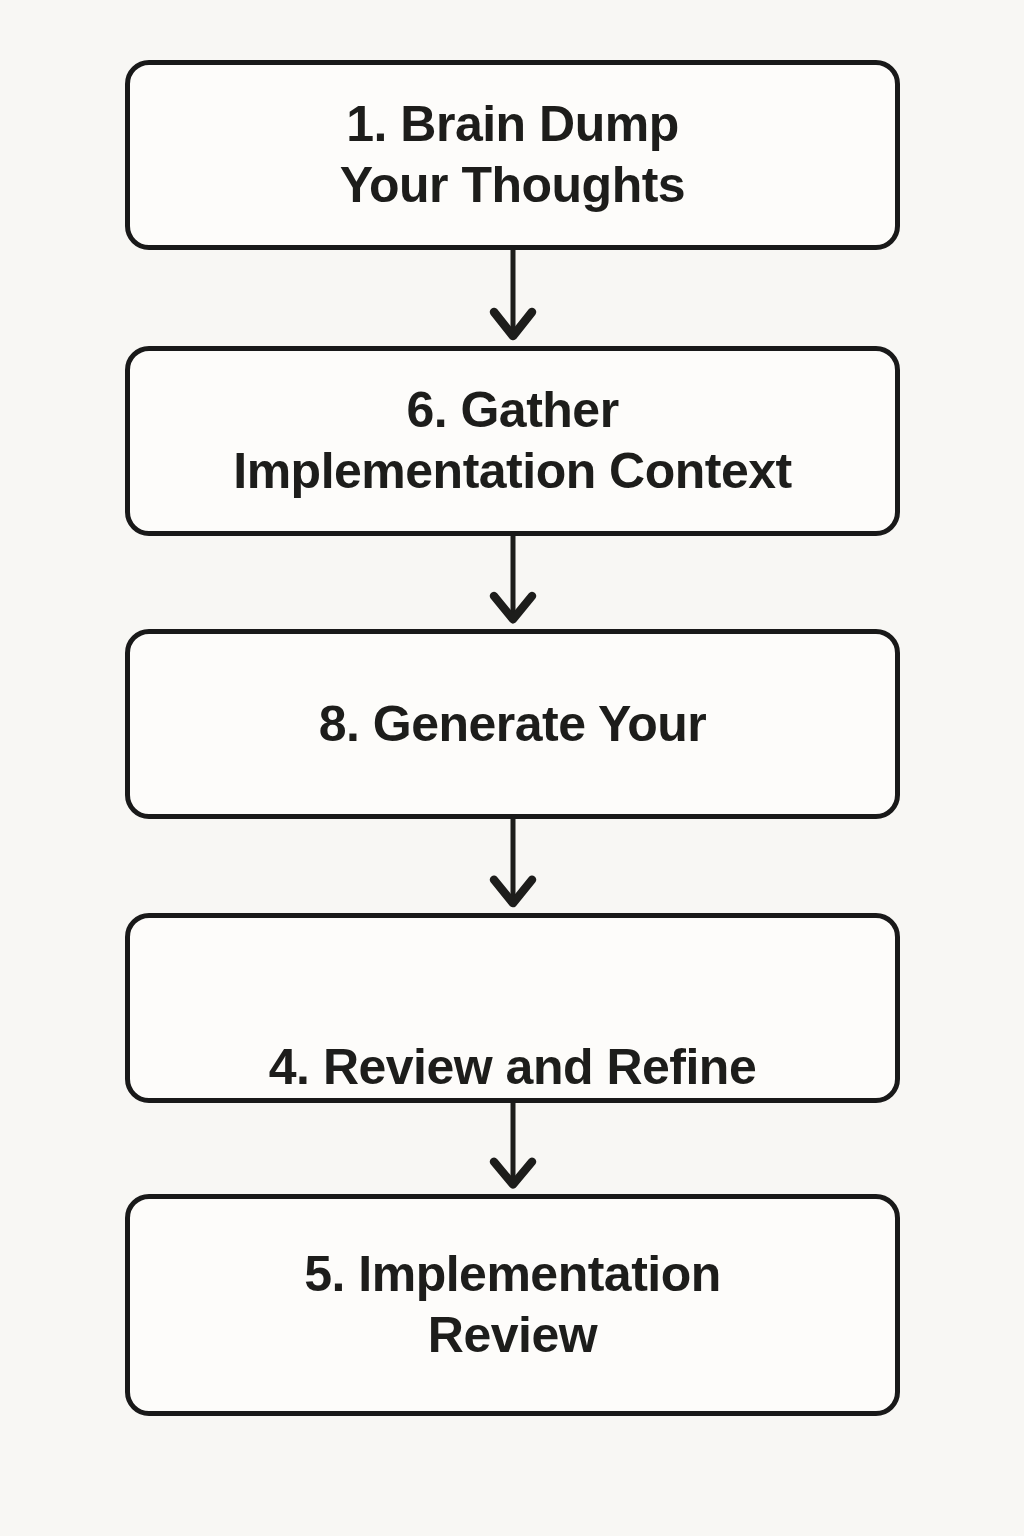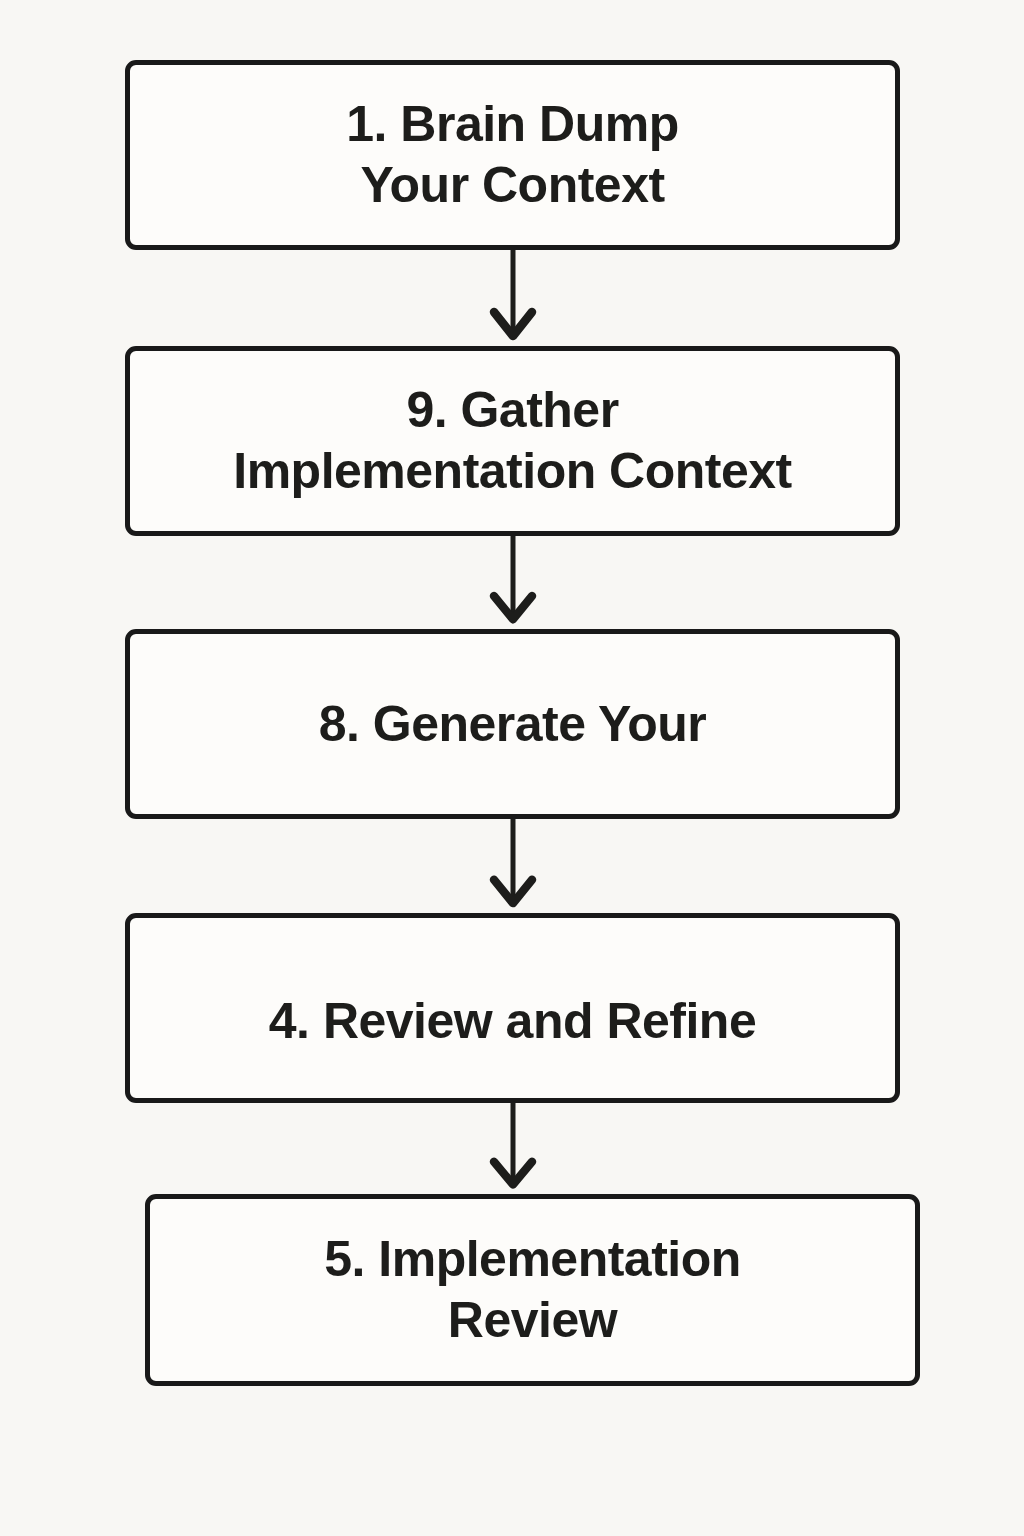--- a/index.html
+++ b/index.html
@@ -16,40 +16,40 @@
     font-family: "Liberation Sans", sans-serif;
   }
   .node {
     position: absolute;
     left: 125px;
     width: 775px;
     height: 190px;
     box-sizing: border-box;
     background: #fdfcfa;
     border: 5px solid #191919;
-    border-radius: 11px;
+    border-radius: 24px;
     display: flex;
     flex-direction: column;
     justify-content: center;
     align-items: center;
     text-align: center;
   }
   .node .line {
     font-weight: bold;
     font-size: 50px;
     line-height: 61px;
     letter-spacing: -0.5px;
     color: #1d1d1b;
     white-space: nowrap;
   }
   #node-1 { top: 60px; }
   #node-2 { top: 346px; }
   #node-3 { top: 629px; }
-  #node-4 { top: 913px; justify-content: center; padding-top: 26px; }
-  #node-5 { top: 1194px; height: 192px; margin-left: 20px; }
+  #node-4 { top: 913px; justify-content: flex-end; padding-top: 26px; }
+  #node-5 { top: 1194px; height: 222px; }
 
   .arrow {
     position: absolute;
     left: 483px;
     width: 60px;
     display: block;
   }
   #arrow-1 { top: 250px; height: 96px; }
   #arrow-2 { top: 536px; height: 93px; }
   #arrow-3 { top: 819px; height: 94px; }
@@ -66,30 +66,30 @@
     stroke-linejoin: round;
   }
 </style>
 </head>
 <body>
 
 <div class="canvas">
 
   <div class="node" id="node-1">
     <div class="line">1. Brain Dump</div>
-    <div class="line">Your Context</div>
+    <div class="line">Your Thoughts</div>
   </div>
 
   <svg class="arrow" id="arrow-1" viewBox="0 0 60 96" preserveAspectRatio="none">
     <line x1="30" y1="0" x2="30" y2="84"></line>
     <polyline points="11,62 30,86 49,62"></polyline>
   </svg>
 
   <div class="node" id="node-2">
-    <div class="line">9. Gather</div>
+    <div class="line">6. Gather</div>
     <div class="line">Implementation Context</div>
   </div>
 
   <svg class="arrow" id="arrow-2" viewBox="0 0 60 96" preserveAspectRatio="none">
     <line x1="30" y1="0" x2="30" y2="84"></line>
     <polyline points="11,62 30,86 49,62"></polyline>
   </svg>
 
   <div class="node" id="node-3">
     <div class="line">8. Generate Your</div>

